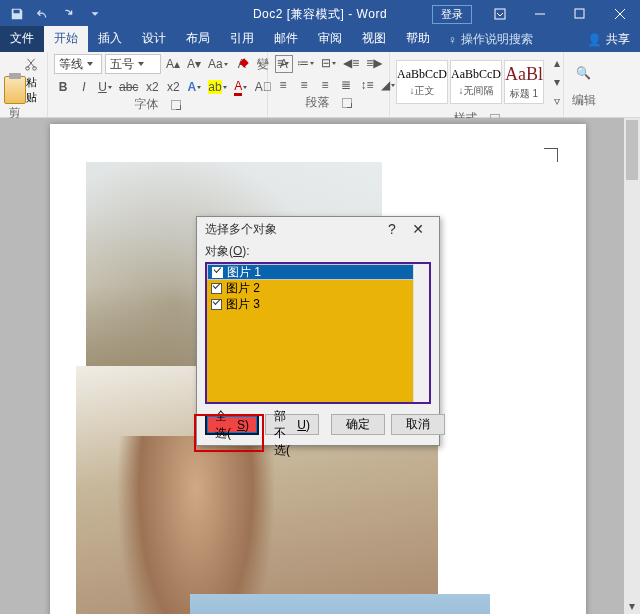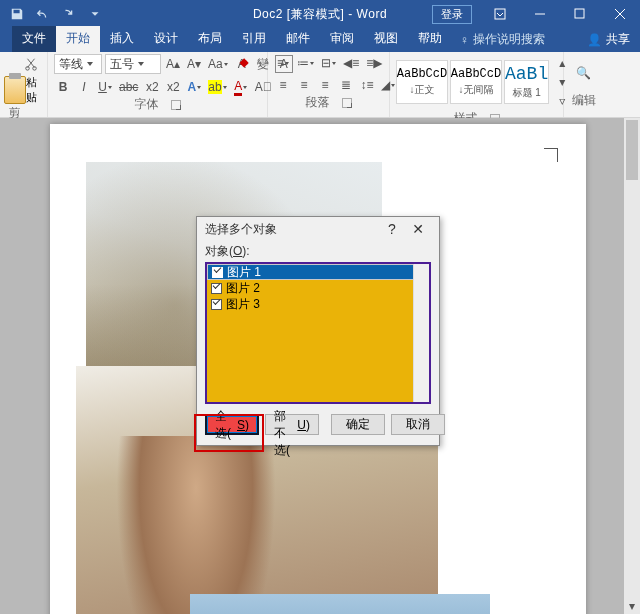--- a/index.html
+++ b/index.html
@@ -13,21 +13,21 @@
 .qat .qb svg{width:14px;height:14px}
 .titlebar .title{position:absolute;left:0;right:0;text-align:center;pointer-events:none;font-size:12px;color:#fff;letter-spacing:.5px}
 .winbtns{margin-left:auto;display:flex;align-items:center;gap:0}
 .login{border:1px solid #6ea0d8;padding:1px 8px;margin-right:8px;color:#fff;font-size:11px}
 .wb{width:40px;height:28px;display:flex;align-items:center;justify-content:center;color:#fff}
 .wb svg{width:12px;height:12px}
 
 
 .tabs{height:24px;background:#2b579a;display:flex;align-items:flex-end;color:#fff}
 .tab{padding:4px 10px 5px;font-size:12px;cursor:default}
-.tab.file{background:#1e3e6e;margin-left:12px}
+.tab.file{background:#1e3e6e;margin-left:0}
 .tab.active{background:#f3f3f3;color:#2b579a}
 .tell{display:flex;align-items:center;gap:4px;padding:4px 8px;color:#cfe0f0}
 .share{margin-left:auto;padding:4px 10px;display:flex;align-items:center;gap:4px}
 
 
 .ribbon{background:#f3f3f3;border-bottom:1px solid #d6d6d6;height:66px;display:flex}
 .group{border-right:1px solid #e1e1e1;display:flex;flex-direction:column;padding:2px 6px 0}
 .group-body{flex:1;display:flex;align-items:center;gap:2px}
 .group-label{text-align:center;font-size:11px;color:#666;padding-bottom:8px;display:flex;justify-content:center;gap:12px;align-items:center}
 .group-label .dlaunch{width:10px;height:10px;border:1px solid #aaa;position:relative}
@@ -39,21 +39,21 @@
 .sbtn{width:20px;height:20px;display:flex;align-items:center;justify-content:center;color:#555}
 .sbtn svg{width:14px;height:14px}
 
 .sel{border:1px solid #c8c8c8;background:#fff;height:20px;display:flex;align-items:center;padding:0 4px;gap:4px;color:#333}
 .sel .ar{border-top:4px solid #555;border-left:3px solid transparent;border-right:3px solid transparent}
 .row{display:flex;gap:3px;align-items:center}
 .rbtn{min-width:18px;height:18px;display:flex;align-items:center;justify-content:center;color:#555;padding:0 2px}
 .rbtn.red{color:#c00000}
 .drop{border-top:3px solid #555;border-left:2px solid transparent;border-right:2px solid transparent;margin-left:1px}
 .styletile{width:52px;height:44px;border:1px solid #d6d6d6;background:#fff;display:flex;flex-direction:column;align-items:center;justify-content:center;gap:2px}
-.styletile .samp{font-family:Liberation Mono, monospace}
+.styletile .samp{font-family:Liberation Serif, serif}
 .styletile .lab{font-size:10px;color:#555}
 
 
 .docarea{flex:1;background:#b9b9b9;overflow:hidden;position:relative}
 .scrollbar{position:absolute;right:0;top:0;bottom:0;width:16px;background:#e8e8e8}
 .scrollbar .thumb{position:absolute;top:2px;left:2px;right:2px;height:60px;background:#c0c0c0}
 .scrollbar .sarrow{position:absolute;left:0;right:0;height:16px;display:flex;align-items:center;justify-content:center;color:#555}
 .scrollbar .sarrow.bot{bottom:0}
 .page{position:absolute;left:50px;top:6px;width:536px;height:900px;background:#fff;box-shadow:0 0 6px rgba(0,0,0,.3)}
 .crop{position:absolute;border:1px solid #555}
@@ -270,21 +270,21 @@
       <div class="group-body">
         <div class="styletile">
             <span class="samp">AaBbCcD</span>
             <span class="lab">↓正文</span>
           </div>
         <div class="styletile">
             <span class="samp">AaBbCcD</span>
             <span class="lab">↓无间隔</span>
           </div>
         <div class="styletile">
-            <span class="samp" style="font-size:18px;color:#0369a1">AaBl</span>
+            <span class="samp" style="font-size:18px;color:#7f1d1d">AaBl</span>
             <span class="lab">标题 1</span>
           </div>
         <div style="width:12px;display:flex;flex-direction:column;gap:1px;margin-left:2px">
           <div class="rbtn">▴</div>
           <div class="rbtn">▾</div>
           <div class="rbtn">▿</div>
         </div>
       </div>
       <div class="group-label">
           <span>样式</span>

